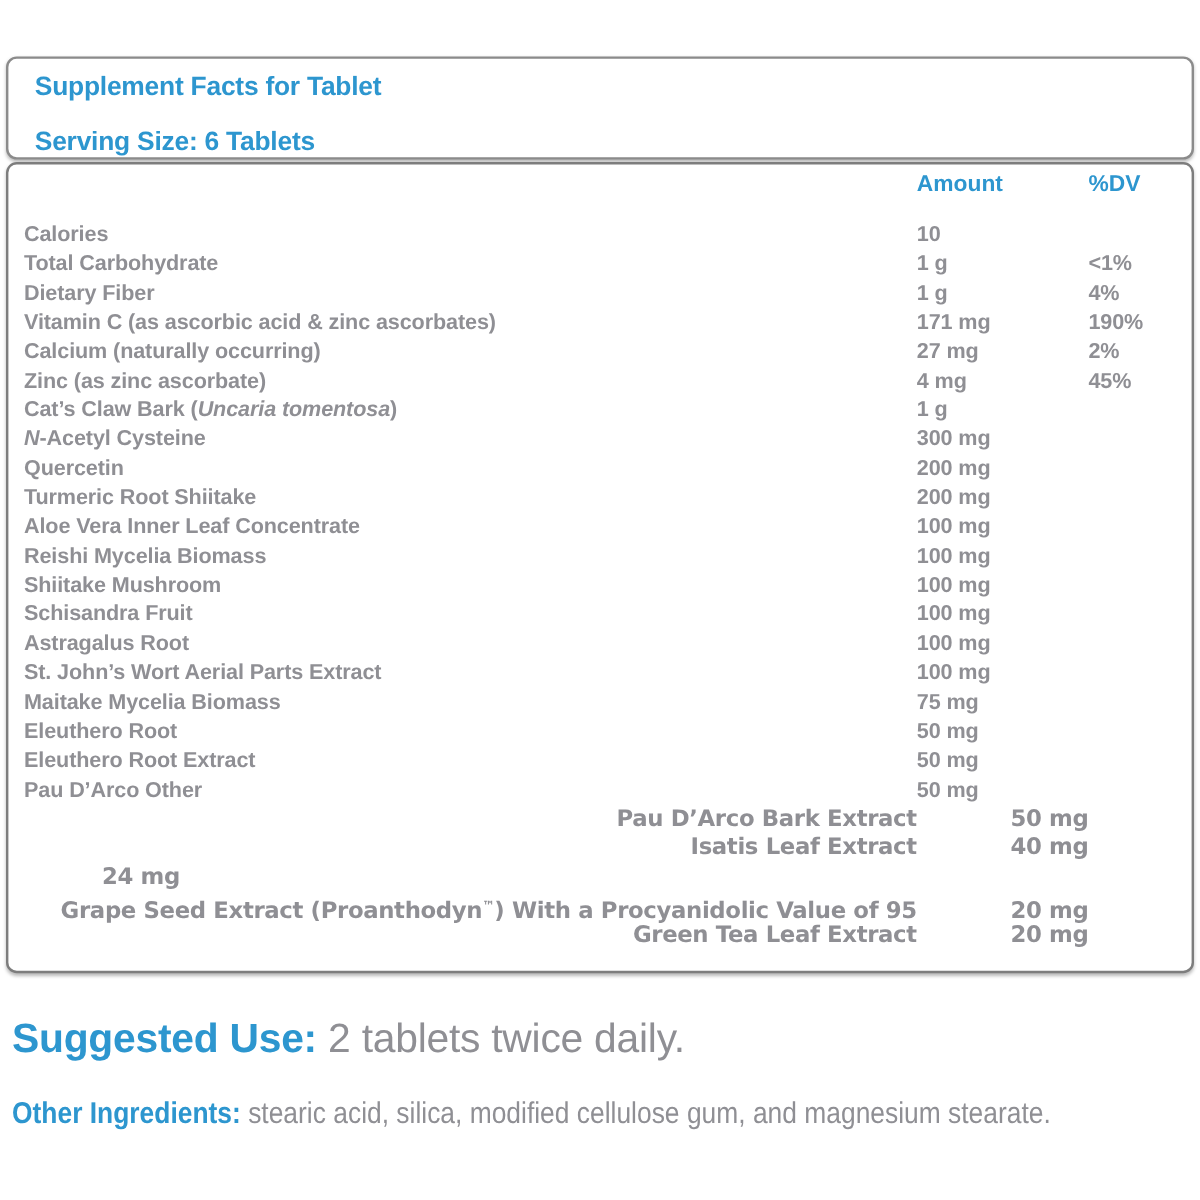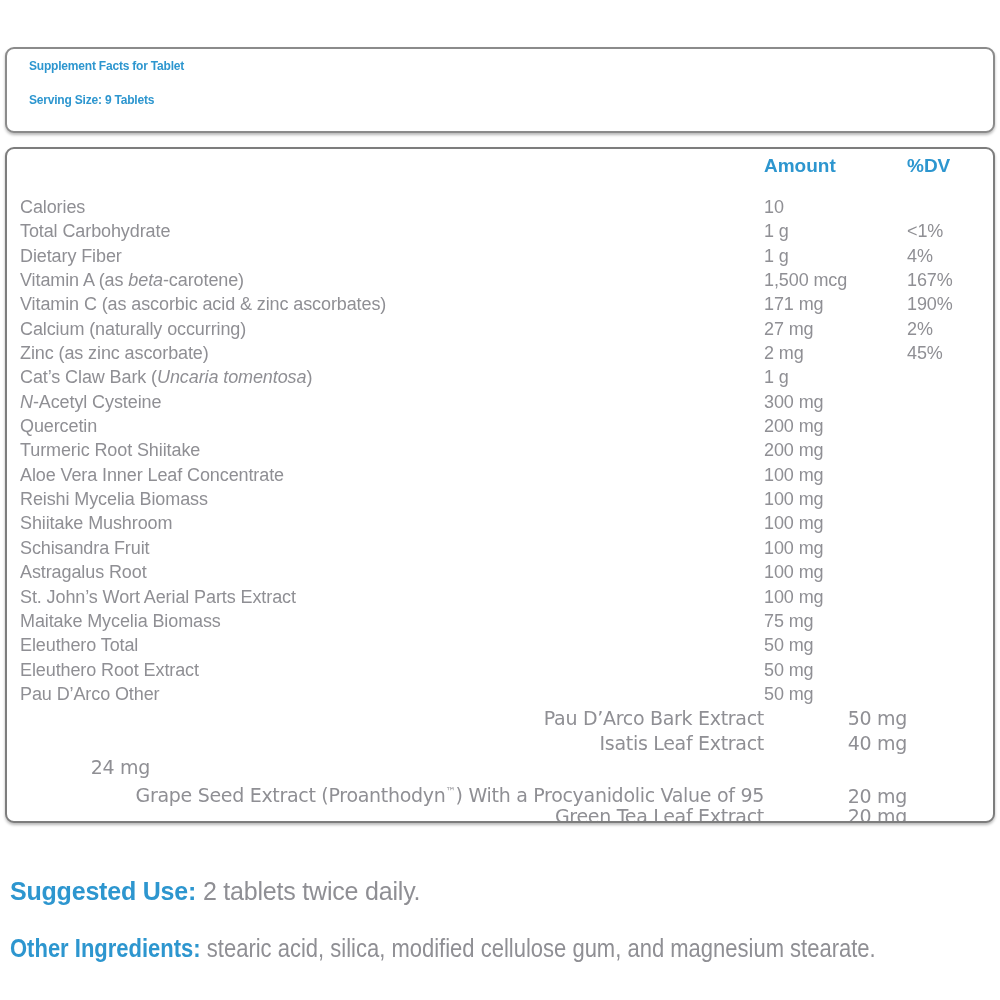--- a/index.html
+++ b/index.html
@@ -20,28 +20,28 @@
     box-shadow:0 2px 3px rgba(0,0,0,0.28);
   }
   .header-box{
     margin-top:47px;
     height:86px;
     padding:10px 0 0 22px;
   }
   .blue{color:#2d96cf;}
   .gray{color:#8f8f94;}
   .title{
-    font-size:12px;
+    font-size:22px;
     font-weight:bold;
     letter-spacing:-0.2px;
     color:#2d96cf;
   }
   .serving{margin-top:20px;}
   .main-box{
-    margin-top:14px;
+    margin-top:2px;
     border-color:#7d7d7d;
     height:676px;
     padding-top:6px;
     overflow:hidden;
   }
   .thead{
     display:flex;
     height:26px;
     margin-bottom:14px;
     font-size:19px;
@@ -49,55 +49,56 @@
   }
   .row{
     display:flex;
     align-items:baseline;
     height:24.35px;
     line-height:24.35px;
     font-size:18px;
     letter-spacing:-0.1px;
     color:#8f8f94;
     white-space:nowrap;
+    font-weight:bold;
   }
   .cell-name{flex:1;padding-left:13px;overflow:hidden;}
   .cell-amount{width:143px;flex:none;}
   .cell-dv{width:86px;flex:none;}
   
   .cond{
     font-family:"DejaVu Sans",sans-serif;
     font-size:19px;
     letter-spacing:-0.3px;
     text-align:right;
   }
   sup{font-size:0.55em;}
   .footer-line{
     padding-left:10px;
     white-space:nowrap;
     color:#8f8f94;
   }
-  .footer-1{margin-top:54px;font-size:25px;letter-spacing:-0.2px;}
+  .footer-1{margin-top:36px;font-size:34px;letter-spacing:-0.2px;}
   .footer-2{margin-top:28px;font-size:25px;text-decoration:underline;}
   .footer-label{font-weight:bold;color:#2d96cf;}
   .squeeze{
     display:inline-block;
     transform:scaleX(0.88);
     transform-origin:0 50%;
     white-space:nowrap;
   }
 </style>
 </head>
 <body>
 
 <div class="page">
 
   <div class="box header-box">
     <div class="title">Supplement Facts for Tablet</div>
-    <div class="title serving">Serving Size: 9 Tablets</div>
+    <div class="title serving">Serving Size: 6 Tablets</div>
   </div>
 
   <div class="box main-box">
     <div class="thead">
       <span class="cell-name"></span>
       <span class="cell-amount blue">Amount</span>
       <span class="cell-dv blue">%DV</span>
     </div>
     <div id="rows">
         <div class="row">
@@ -109,37 +110,32 @@
           <span class="cell-name">Total Carbohydrate</span>
           <span class="cell-amount">1 g</span>
           <span class="cell-dv">&lt;1%</span>
         </div>
         <div class="row">
           <span class="cell-name">Dietary Fiber</span>
           <span class="cell-amount">1 g</span>
           <span class="cell-dv">4%</span>
         </div>
         <div class="row">
-          <span class="cell-name">Vitamin A (as <i>beta</i>-carotene)</span>
-          <span class="cell-amount">1,500 mcg</span>
-          <span class="cell-dv">167%</span>
-        </div>
-        <div class="row">
           <span class="cell-name">Vitamin C (as ascorbic acid &amp; zinc ascorbates)</span>
           <span class="cell-amount">171 mg</span>
           <span class="cell-dv">190%</span>
         </div>
         <div class="row">
           <span class="cell-name">Calcium (naturally occurring)</span>
           <span class="cell-amount">27 mg</span>
           <span class="cell-dv">2%</span>
         </div>
         <div class="row">
           <span class="cell-name">Zinc (as zinc ascorbate)</span>
-          <span class="cell-amount">2 mg</span>
+          <span class="cell-amount">4 mg</span>
           <span class="cell-dv">45%</span>
         </div>
         <div class="row">
           <span class="cell-name">Cat’s Claw Bark (<i>Uncaria tomentosa</i>)</span>
           <span class="cell-amount">1 g</span>
           <span class="cell-dv"></span>
         </div>
         <div class="row">
           <span class="cell-name"><i>N</i>-Acetyl Cysteine</span>
           <span class="cell-amount">300 mg</span>
@@ -184,21 +180,21 @@
           <span class="cell-name">St. John’s Wort Aerial Parts Extract</span>
           <span class="cell-amount">100 mg</span>
           <span class="cell-dv"></span>
         </div>
         <div class="row">
           <span class="cell-name">Maitake Mycelia Biomass</span>
           <span class="cell-amount">75 mg</span>
           <span class="cell-dv"></span>
         </div>
         <div class="row">
-          <span class="cell-name">Eleuthero Total</span>
+          <span class="cell-name">Eleuthero Root</span>
           <span class="cell-amount">50 mg</span>
           <span class="cell-dv"></span>
         </div>
         <div class="row">
           <span class="cell-name">Eleuthero Root Extract</span>
           <span class="cell-amount">50 mg</span>
           <span class="cell-dv"></span>
         </div>
         <div class="row">
           <span class="cell-name">Pau D’Arco Other</span>

